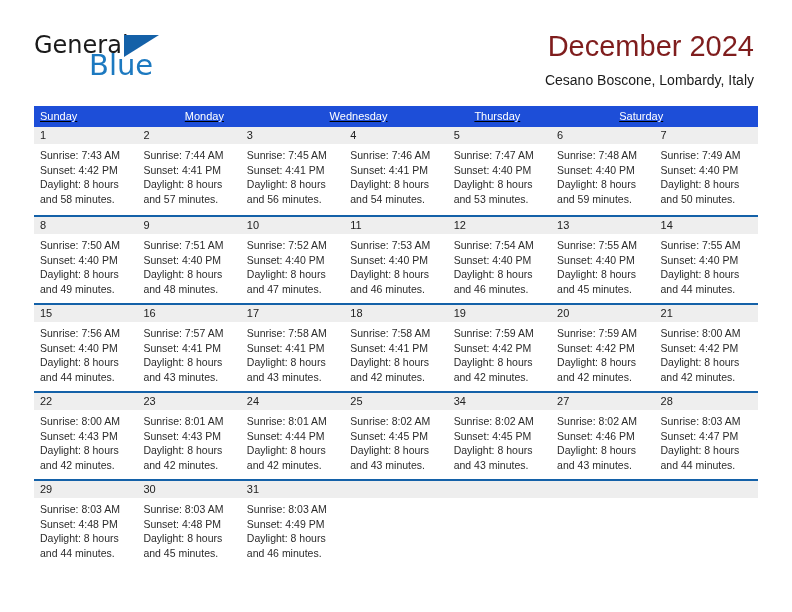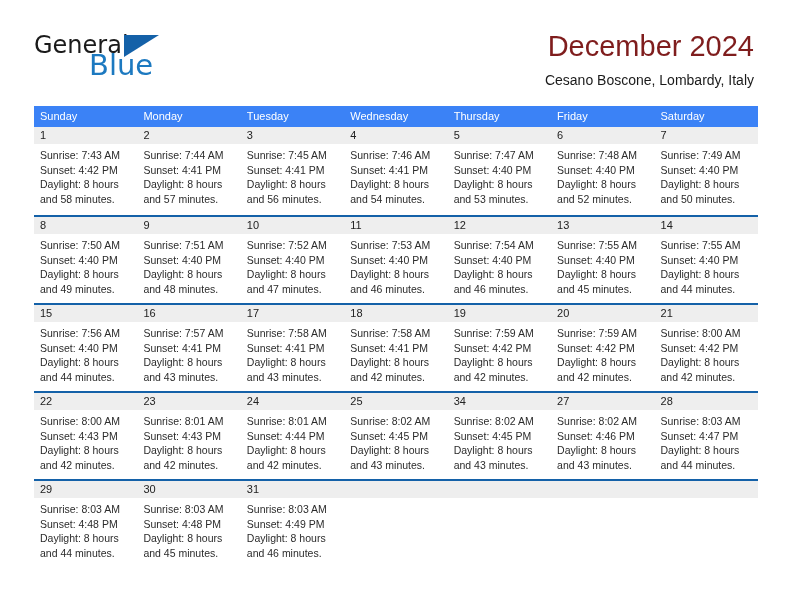--- a/index.html
+++ b/index.html
@@ -93,22 +93,23 @@
 
   
   .calendar {
     position: absolute;
     left: 34px;
     top: 106px;
     width: 724px;
   }
   .cal-head {
     display: flex;
-    background: #3b82f6;
+    background: #1d4ed8;
     height: 21px;
+    text-decoration: underline;
   }
   .cal-head .hcell {
     flex: 1 1 0;
     box-sizing: border-box;
     color: #ffffff;
     font-size: 11px;
     line-height: 21px;
     padding-left: 6px;
     white-space: nowrap;
     overflow: hidden;
@@ -166,24 +167,22 @@
       <div class="cal-subtitle">Cesano Boscone, Lombardy, Italy</div>
     </div>
 
   </div>
 
   <div class="calendar">
 
     <div class="cal-head">
       <div class="hcell">Sunday</div>
       <div class="hcell">Monday</div>
-      <div class="hcell">Tuesday</div>
       <div class="hcell">Wednesday</div>
       <div class="hcell">Thursday</div>
-      <div class="hcell">Friday</div>
       <div class="hcell">Saturday</div>
     </div>
 
     <div id="weeks-container">
         <div class="week">
           <div class="daycell">
             <div class="daynum-band">
               <div class="daynum">1</div>
             </div>
             <div class="daylines">
@@ -238,21 +237,21 @@
             </div>
           </div>
           <div class="daycell">
             <div class="daynum-band">
               <div class="daynum">6</div>
             </div>
             <div class="daylines">
               <div class="dline">Sunrise: 7:48 AM</div>
               <div class="dline">Sunset: 4:40 PM</div>
               <div class="dline">Daylight: 8 hours</div>
-              <div class="dline">and 52 minutes.</div>
+              <div class="dline">and 59 minutes.</div>
             </div>
           </div>
           <div class="daycell">
             <div class="daynum-band">
               <div class="daynum">7</div>
             </div>
             <div class="daylines">
               <div class="dline">Sunrise: 7:49 AM</div>
               <div class="dline">Sunset: 4:40 PM</div>
               <div class="dline">Daylight: 8 hours</div>

